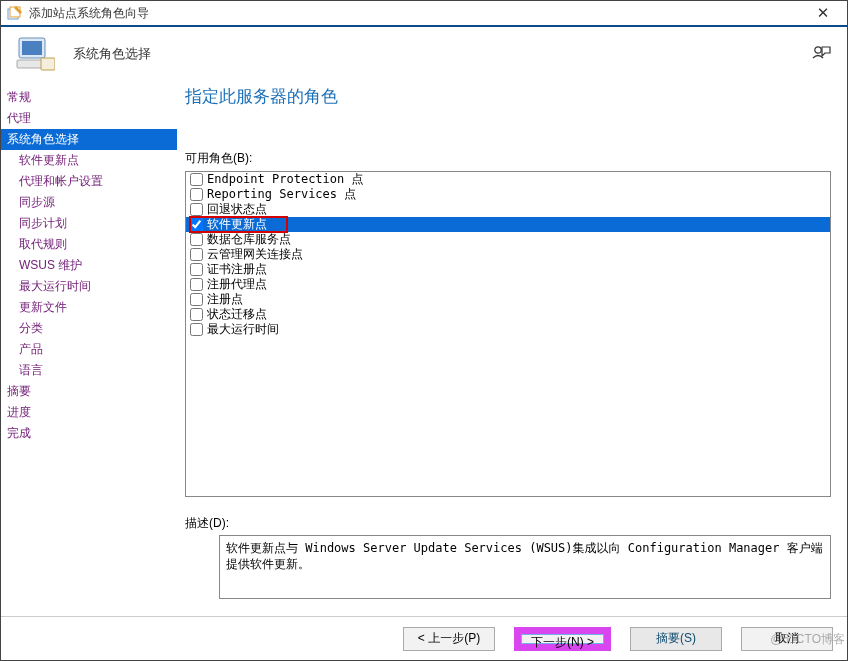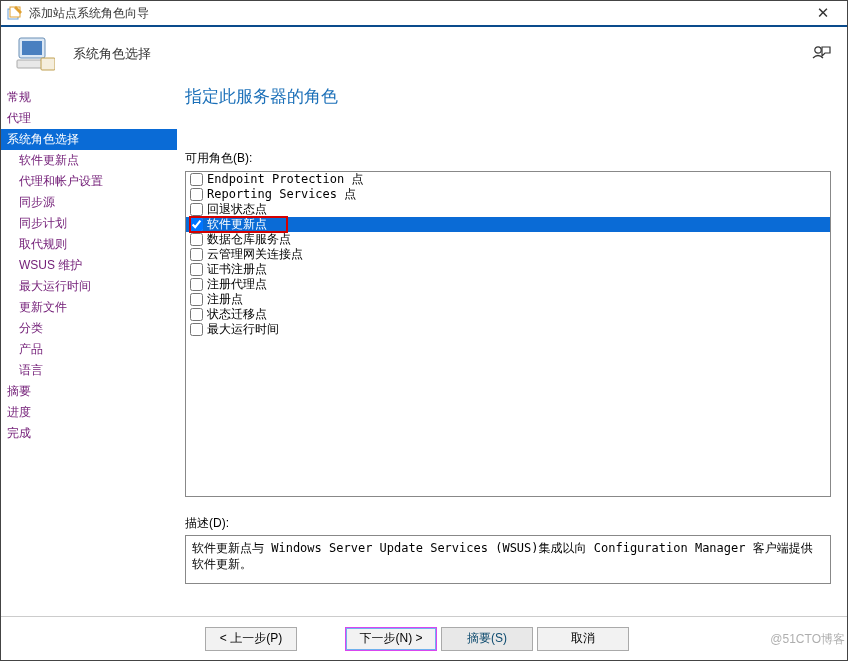--- a/index.html
+++ b/index.html
@@ -24,25 +24,25 @@
     .main { flex: 1; padding: 4px 16px 0 8px; }
     .main-title { color: #1a6fb8; font-size: 17px; font-weight: 400; margin-bottom: 42px; }
     .avail-label { font-size: 12px; margin-bottom: 4px; }
     .roles-box { border: 1px solid #888; height: 326px; overflow: auto; background: #fff; }
     .role-row { display: flex; align-items: center; padding: 0 4px; height: 15px; line-height: 15px; font-family: SimSun, monospace; font-size: 12px; cursor: default; }
     .role-row input[type=checkbox] { width: 13px; height: 13px; margin-right: 4px; }
     .role-row.sel { background: #0a6bd6; color: #fff; }
     .role-row.sel .hl-box { outline: 2px solid #d40000; outline-offset: -1px; display: inline-flex; align-items: center; padding-right: 20px; }
 
     .desc-label { margin-top: 18px; font-size: 12px; }
-    .desc-box { border: 1px solid #888; height: 49px; padding: 4px 6px; margin-top: 3px; font-family: SimSun, monospace; font-size: 12px; line-height: 16px; }
+    .desc-box { border: 1px solid #888; height: 64px; padding: 4px 6px; margin-top: 3px; font-family: SimSun, monospace; font-size: 12px; line-height: 16px; margin-left: 34px; }
 
-    .footer { position: absolute; left: 0; right: 0; bottom: 0; height: 44px; border-top: 1px solid #ccc; display: flex; align-items: center; justify-content: center; padding-right: 14px; gap: 4px; background: #fff; }
+    .footer { position: absolute; left: 0; right: 0; bottom: 0; height: 44px; border-top: 1px solid #ccc; display: flex; align-items: center; justify-content: flex-end; padding-right: 14px; gap: 19px; background: #fff; }
     .btn { min-width: 92px; height: 24px; border: 1px solid #aaa; background: #f2f2f2; font-size: 12px; font-family: inherit; cursor: pointer; padding: 0 10px; }
-    .btn.primary { border: 1px solid #d946ef; box-shadow: inset 0 0 0 1px #6fb1ed; margin-left: 44px; }
+    .btn.primary { border: 7px solid #d946ef; box-shadow: inset 0 0 0 1px #6fb1ed; }
     .btn.disabled { color: #0c4a6e; background: #e8e8e8; cursor: default; }
     .watermark { position: absolute; right: 2px; bottom: 12px; font-size: 12px; color: rgba(120,120,120,0.6); pointer-events: none; text-align: right; }
   </style>
 </head>
 <body>
 
 <div class="titlebar">
   <span class="wiz-icon">
     <svg width="16" height="16" viewBox="0 0 16 16">
       <rect x="1" y="4" width="10" height="10" fill="#fff" stroke="#6aa0d8"></rect>

